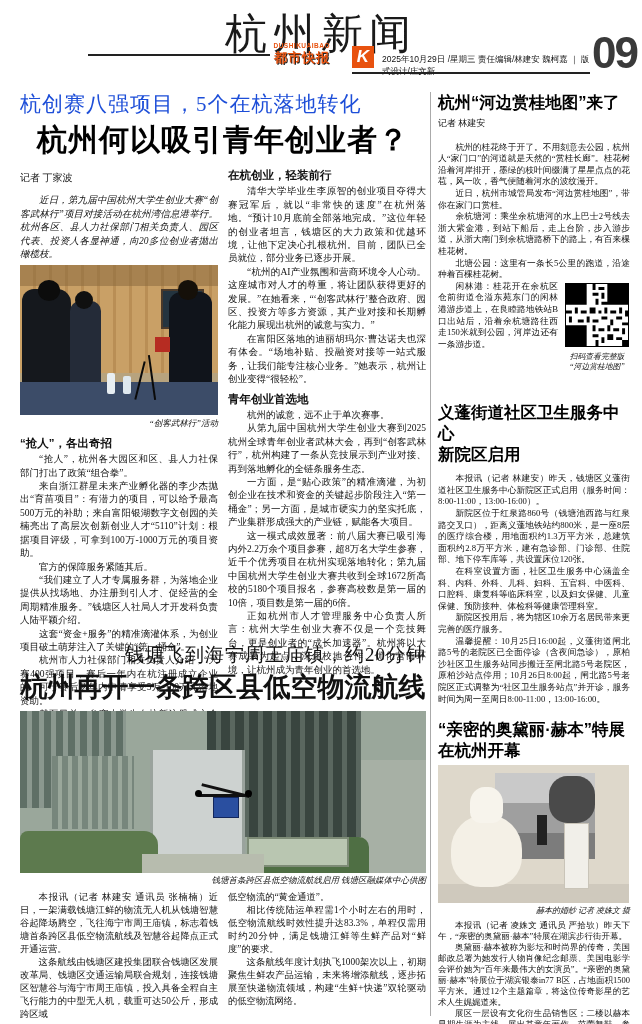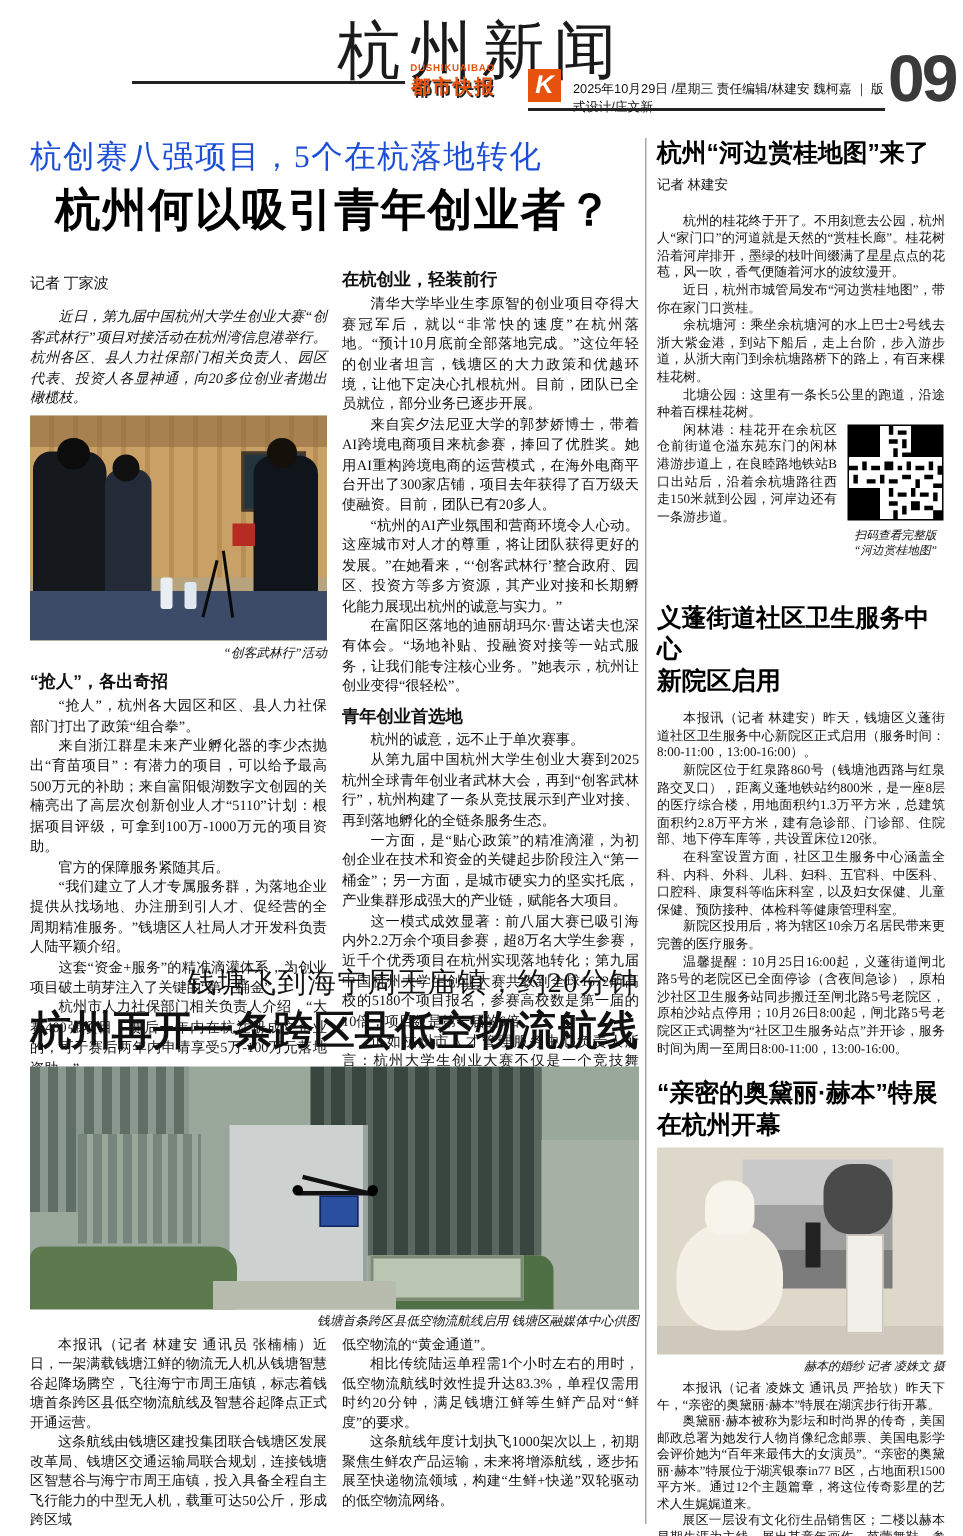--- a/index.html
+++ b/index.html
@@ -22,21 +22,21 @@
             font-family:"Liberation Sans",sans-serif;}
   .m-rule-bottom{position:absolute;top:66px;left:352px;width:238px;height:2px;background:#222;}
   .pageno{position:absolute;top:22px;left:592px;font-family:"Liberation Sans",sans-serif;
           font-size:44px;font-weight:bold;color:#3a3a3a;letter-spacing:-2px;}
   
   .vdivider{position:absolute;left:430px;top:92px;bottom:8px;width:1px;background:#aaa;}
   .lead{position:absolute;left:20px;top:90px;width:406px;}
   .kicker{text-align:left;font-size:21px;letter-spacing:1px;color:#1d4ed8;}
   .headline{text-align:center;font-family:"Liberation Sans",sans-serif;font-weight:bold;
             font-size:30px;letter-spacing:1px;color:#000;margin-top:2px;}
-  .cols{display:flex;gap:10px;margin-top:20px;}
+  .cols{display:flex;gap:10px;margin-top:8px;}
   .col{width:198px;font-size:9.5px;line-height:13.4px;text-align:justify;}
   .byline{font-size:10px;margin:2px 0 10px;}
   .lede{font-style:italic;text-indent:2em;}
   p.bp{margin:0;text-indent:2em;}
   .subhead{font-family:"Liberation Sans",sans-serif;font-weight:bold;font-size:11.5px;
            margin:6px 0 3px;text-indent:0;}
   .cap{font-size:8.5px;font-style:italic;text-align:right;margin:2px 0 4px;}
   
   .ph{position:relative;overflow:hidden;background:#b7a37e;}
   .ph *{position:absolute;}
@@ -156,21 +156,20 @@
         <p class="bp">来自浙江群星未来产业孵化器的李少杰抛出“育苗项目”：有潜力的项目，可以给予最高500万元的补助；来自富阳银湖数字文创园的关楠亮出了高层次创新创业人才“5110”计划：根据项目评级，可拿到100万-1000万元的项目资助。</p>
         <p class="bp">官方的保障服务紧随其后。</p>
         <p class="bp">“我们建立了人才专属服务群，为落地企业提供从找场地、办注册到引人才、促经营的全周期精准服务。”钱塘区人社局人才开发科负责人陆平颖介绍。</p>
         <p class="bp">这套“资金+服务”的精准滴灌体系，为创业项目破土萌芽注入了关键的“第一桶金”。</p>
         <p class="bp">杭州市人力社保部门相关负责人介绍，“大赛400强项目，赛后一年内在杭注册成立企业的，可于赛后两年内申请享受5万-100万元落地资助。”</p>
         <p class="bp">截至目前，参赛大学生在杭新注册成立企业已达221家，其中大赛八强项目，已有5个在杭落地转化。</p>
       </div>
       <div class="col">
         <div class="subhead" style="margin-top:0">在杭创业，轻装前行</div>
         <p class="bp">清华大学毕业生李原智的创业项目夺得大赛冠军后，就以“非常快的速度”在杭州落地。“预计10月底前全部落地完成。”这位年轻的创业者坦言，钱塘区的大力政策和优越环境，让他下定决心扎根杭州。目前，团队已全员就位，部分业务已逐步开展。</p>
-        <p class="bp">来自宾夕法尼亚大学的郭梦娇博士，带着AI跨境电商项目来杭参赛，捧回了优胜奖。她用AI重构跨境电商的运营模式，在海外电商平台开出了300家店铺，项目去年获得了百万级天使融资。目前，团队已有20多人。</p>
         <p class="bp">“杭州的AI产业氛围和营商环境令人心动。这座城市对人才的尊重，将让团队获得更好的发展。”在她看来，“‘创客武林行’整合政府、园区、投资方等多方资源，其产业对接和长期孵化能力展现出杭州的诚意与实力。”</p>
         <p class="bp">在富阳区落地的迪丽胡玛尔·曹达诺夫也深有体会。“场地补贴、投融资对接等一站式服务，让我们能专注核心业务。”她表示，杭州让创业变得“很轻松”。</p>
         <div class="subhead">青年创业首选地</div>
         <p class="bp">杭州的诚意，远不止于单次赛事。</p>
         <p class="bp">从第九届中国杭州大学生创业大赛到2025杭州全球青年创业者武林大会，再到“创客武林行”，杭州构建了一条从竞技展示到产业对接、再到落地孵化的全链条服务生态。</p>
         <p class="bp">一方面，是“贴心政策”的精准滴灌，为初创企业在技术和资金的关键起步阶段注入“第一桶金”；另一方面，是城市硬实力的坚实托底，产业集群形成强大的产业链，赋能各大项目。</p>
         <p class="bp">这一模式成效显著：前八届大赛已吸引海内外2.2万余个项目参赛，超8万名大学生参赛，近千个优秀项目在杭州实现落地转化；第九届中国杭州大学生创业大赛共收到全球1672所高校的5180个项目报名，参赛高校数是第一届的10倍，项目数是第一届的6倍。</p>
         <p class="bp">正如杭州市人才管理服务中心负责人所言：杭州大学生创业大赛不仅是一个竞技舞台，更是创业者的“成长加速器”。杭州将以大赛成果为起点，深化校地合作、优化营商环境，让杭州成为青年创业的首选地。</p>
       </div>
     </div>

